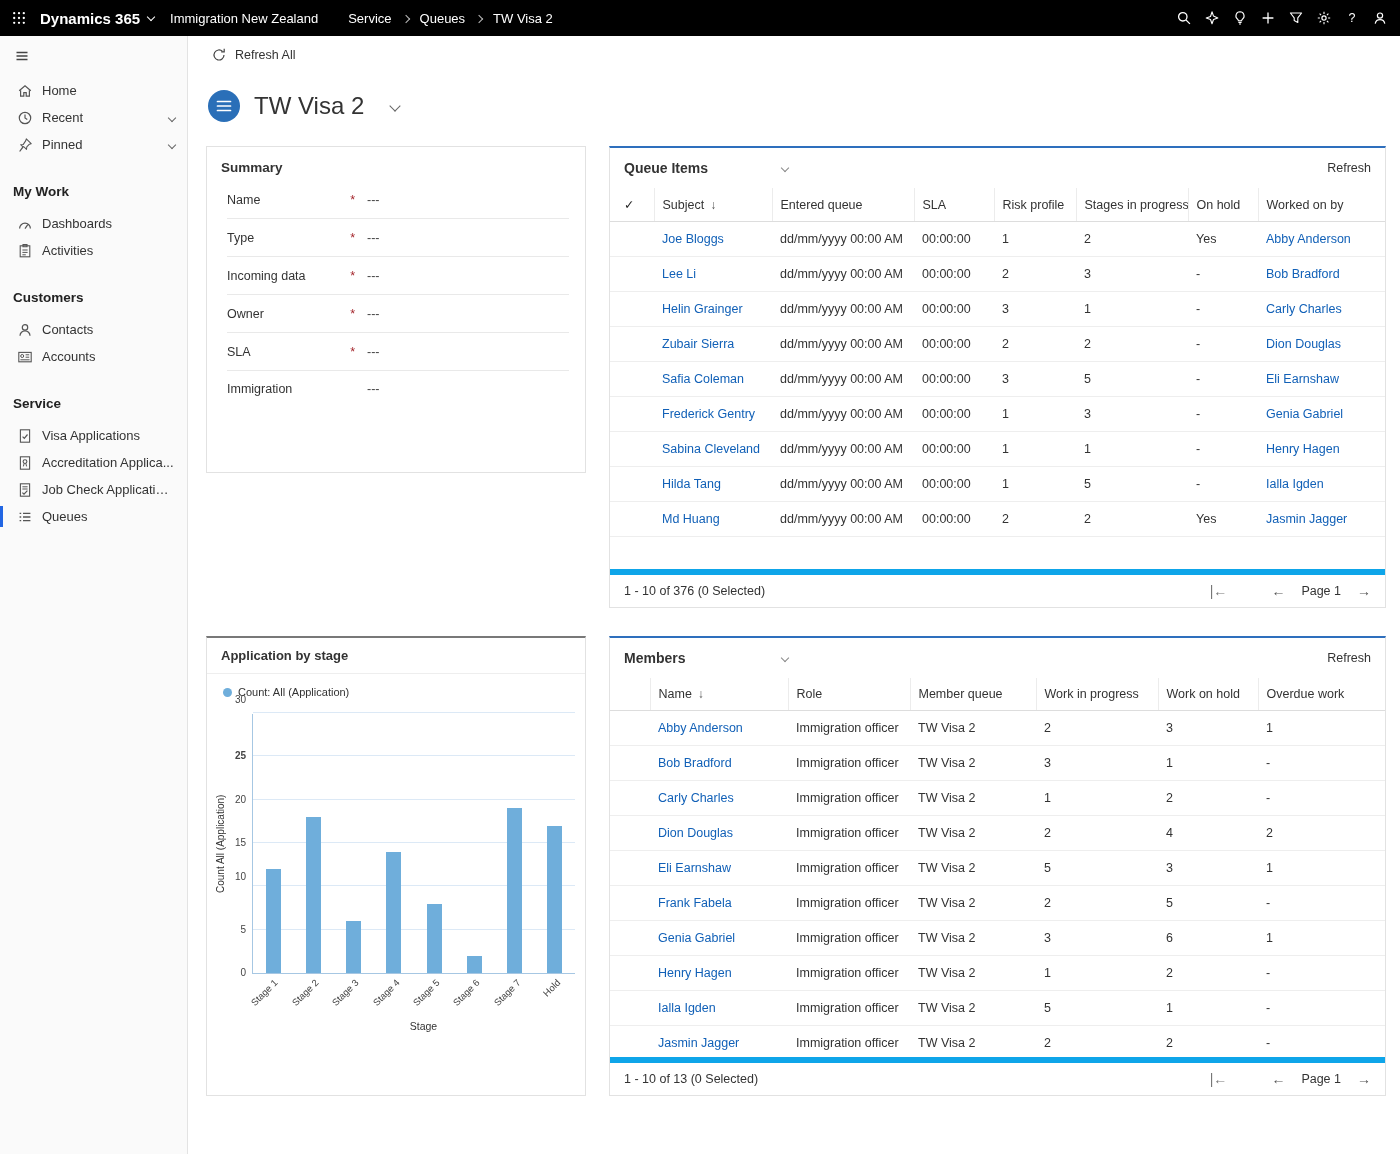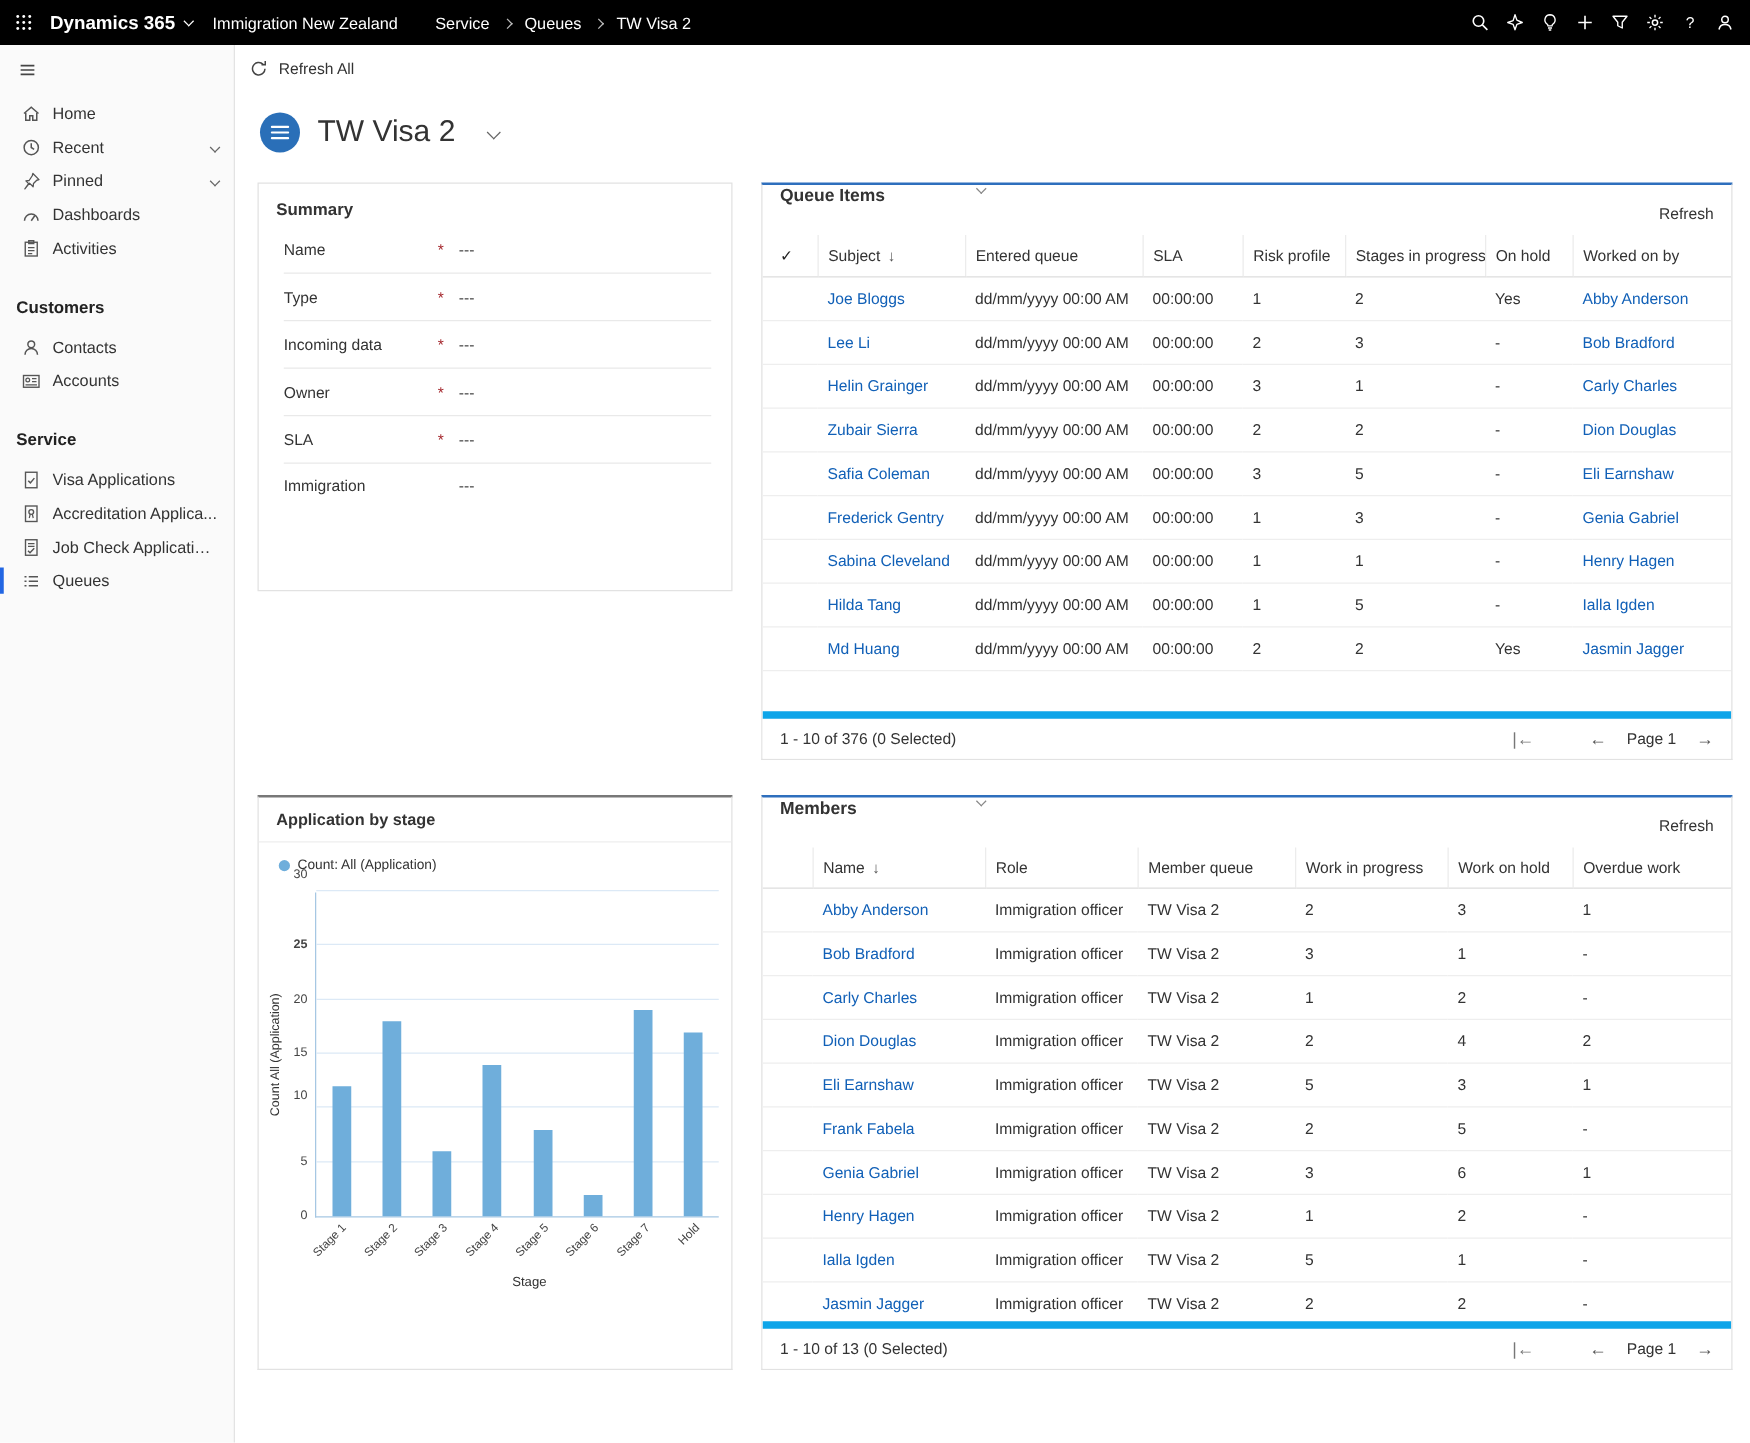--- a/index.html
+++ b/index.html
@@ -27,21 +27,21 @@
   .hamburger { margin:12px 0 10px 14px; background:none; border:none; color:#444; cursor:pointer; padding:0; }
   .sitem { display:flex; align-items:center; gap:9px; height:27px; padding:0 12px 0 17px; cursor:pointer; color:#333; position:relative; }
   .sitem .sic { color:#555; flex:0 0 16px; }
   .sitem.selected::before { content:""; position:absolute; left:0; top:3px; bottom:3px; width:3px; background:#2266e3; }
   .sitem .slabel { white-space:nowrap; overflow:hidden; text-overflow:ellipsis; }
   .sitem .schev { margin-left:auto; color:#666; }
   .ssection { font-weight:bold; font-size:13.5px; color:#222; padding:26px 0 11px 13px; }
 
   
   .main { position:absolute; top:36px; left:189px; width:1211px; height:1118px; background:#fff; }
-  .cmdbar { height:38px; display:flex; align-items:center; padding-left:4px; }
+  .cmdbar { height:38px; display:flex; align-items:center; padding-left:16px; }
   .cmd-btn { display:flex; align-items:center; gap:8px; background:none; border:none; font:inherit; font-size:12.5px; color:#333; cursor:pointer; }
   .cmd-btn .ic { color:#444; }
   .titlerow { display:flex; align-items:center; gap:13px; padding:8px 0 0 18px; height:56px; }
   .titlerow h1 { font-size:24px; font-weight:400; color:#333; margin:0; }
   .title-chev { color:#666; margin-left:14px; cursor:pointer; width:8px; height:8px; }
 
   .grid { margin:16px 15px 0 17px; display:grid; grid-template-columns:380px 777px; grid-template-rows:462px 460px; column-gap:23px; row-gap:28px; }
   .card { background:#fff; border:1px solid #e2e2e2; position:relative; overflow:hidden; }
   .summary-card { grid-column:1; grid-row:1; height:327px; align-self:start; }
   .queue-card   { grid-column:2; grid-row:1; border-top:2px solid #2e6fbd; }
@@ -51,21 +51,21 @@
   
   .sum-head { font-size:13.5px; font-weight:bold; padding:13px 14px 6px; color:#333; }
   .fields { padding:0 16px 0 20px; }
   .field { display:flex; align-items:center; min-height:38px; border-bottom:1px solid #e9e9e9; font-size:12.5px; }
   .fields .field:last-child { min-height:86px; align-items:flex-start; padding-top:11px; border-bottom:none; }
   .flabel { display:flex; width:140px; color:#333; flex:0 0 140px; }
   .req { color:#a4262c; margin-left:auto; margin-right:12px; }
   .fvalue { color:#444; cursor:text; }
 
   
-  .card-head { display:flex; align-items:flex-start; height:40px; padding:0 14px; position:relative;flex-direction:column; }
+  .card-head { display:flex; align-items:center; height:40px; padding:0 14px; position:relative; }
   .card-head h2 { font-size:14px; color:#333; margin:0; }
   .hd-chev { position:absolute; left:172px; color:#888; cursor:pointer; }
   .refresh-link { margin-left:auto; font-size:12.5px; color:#333; cursor:pointer; }
 
   .dtable { width:100%; border-collapse:collapse; table-layout:fixed; font-size:12.5px; }
   .dtable th { font-weight:400; text-align:left; color:#333; padding:9px 8px; border-bottom:1px solid #ddd; border-left:1px solid #ececec; white-space:nowrap; overflow:hidden; cursor:pointer; }
   .dtable th:first-child { border-left:none; }
   .dtable td { padding:10px 8px; border-bottom:1px solid #eee; white-space:nowrap; overflow:hidden; color:#333; }
   .dtable a.link { color:#1160b7; text-decoration:none; }
   .sort { color:#555; margin-left:6px; font-size:12px; }
@@ -209,20 +209,21 @@
       </div>
       <div class="sitem">
         <span class="ic sic">
           <svg viewBox="0 0 16 16" width="16" height="16">
             <path d="M9.3 1.8l4.9 4.9-1.8.5-2.6 2.6-.3 2.6-2.9-2.9-3.7 4.6 3-4.2-2.2-2.2 2.6-.3L8.8 3.6z" fill="none" stroke="currentColor" stroke-width="1.05" stroke-linejoin="round"></path>
           </svg>
         </span>
         <span class="slabel">Pinned</span>
         <span class="chev schev"></span>
       </div>
+      <div class="ssection">My Work</div>
       <div class="sitem">
         <span class="ic sic">
           <svg viewBox="0 0 16 16" width="16" height="16">
             <path d="M2.6 12.6a5.4 5.4 0 1 1 10.8 0" fill="none" stroke="currentColor" stroke-width="1.2"></path>
             <path d="M8 12.6 10.8 8.6" stroke="currentColor" stroke-width="1.2"></path>
           </svg>
         </span>
         <span class="slabel">Dashboards</span>
       </div>
       <div class="sitem">

